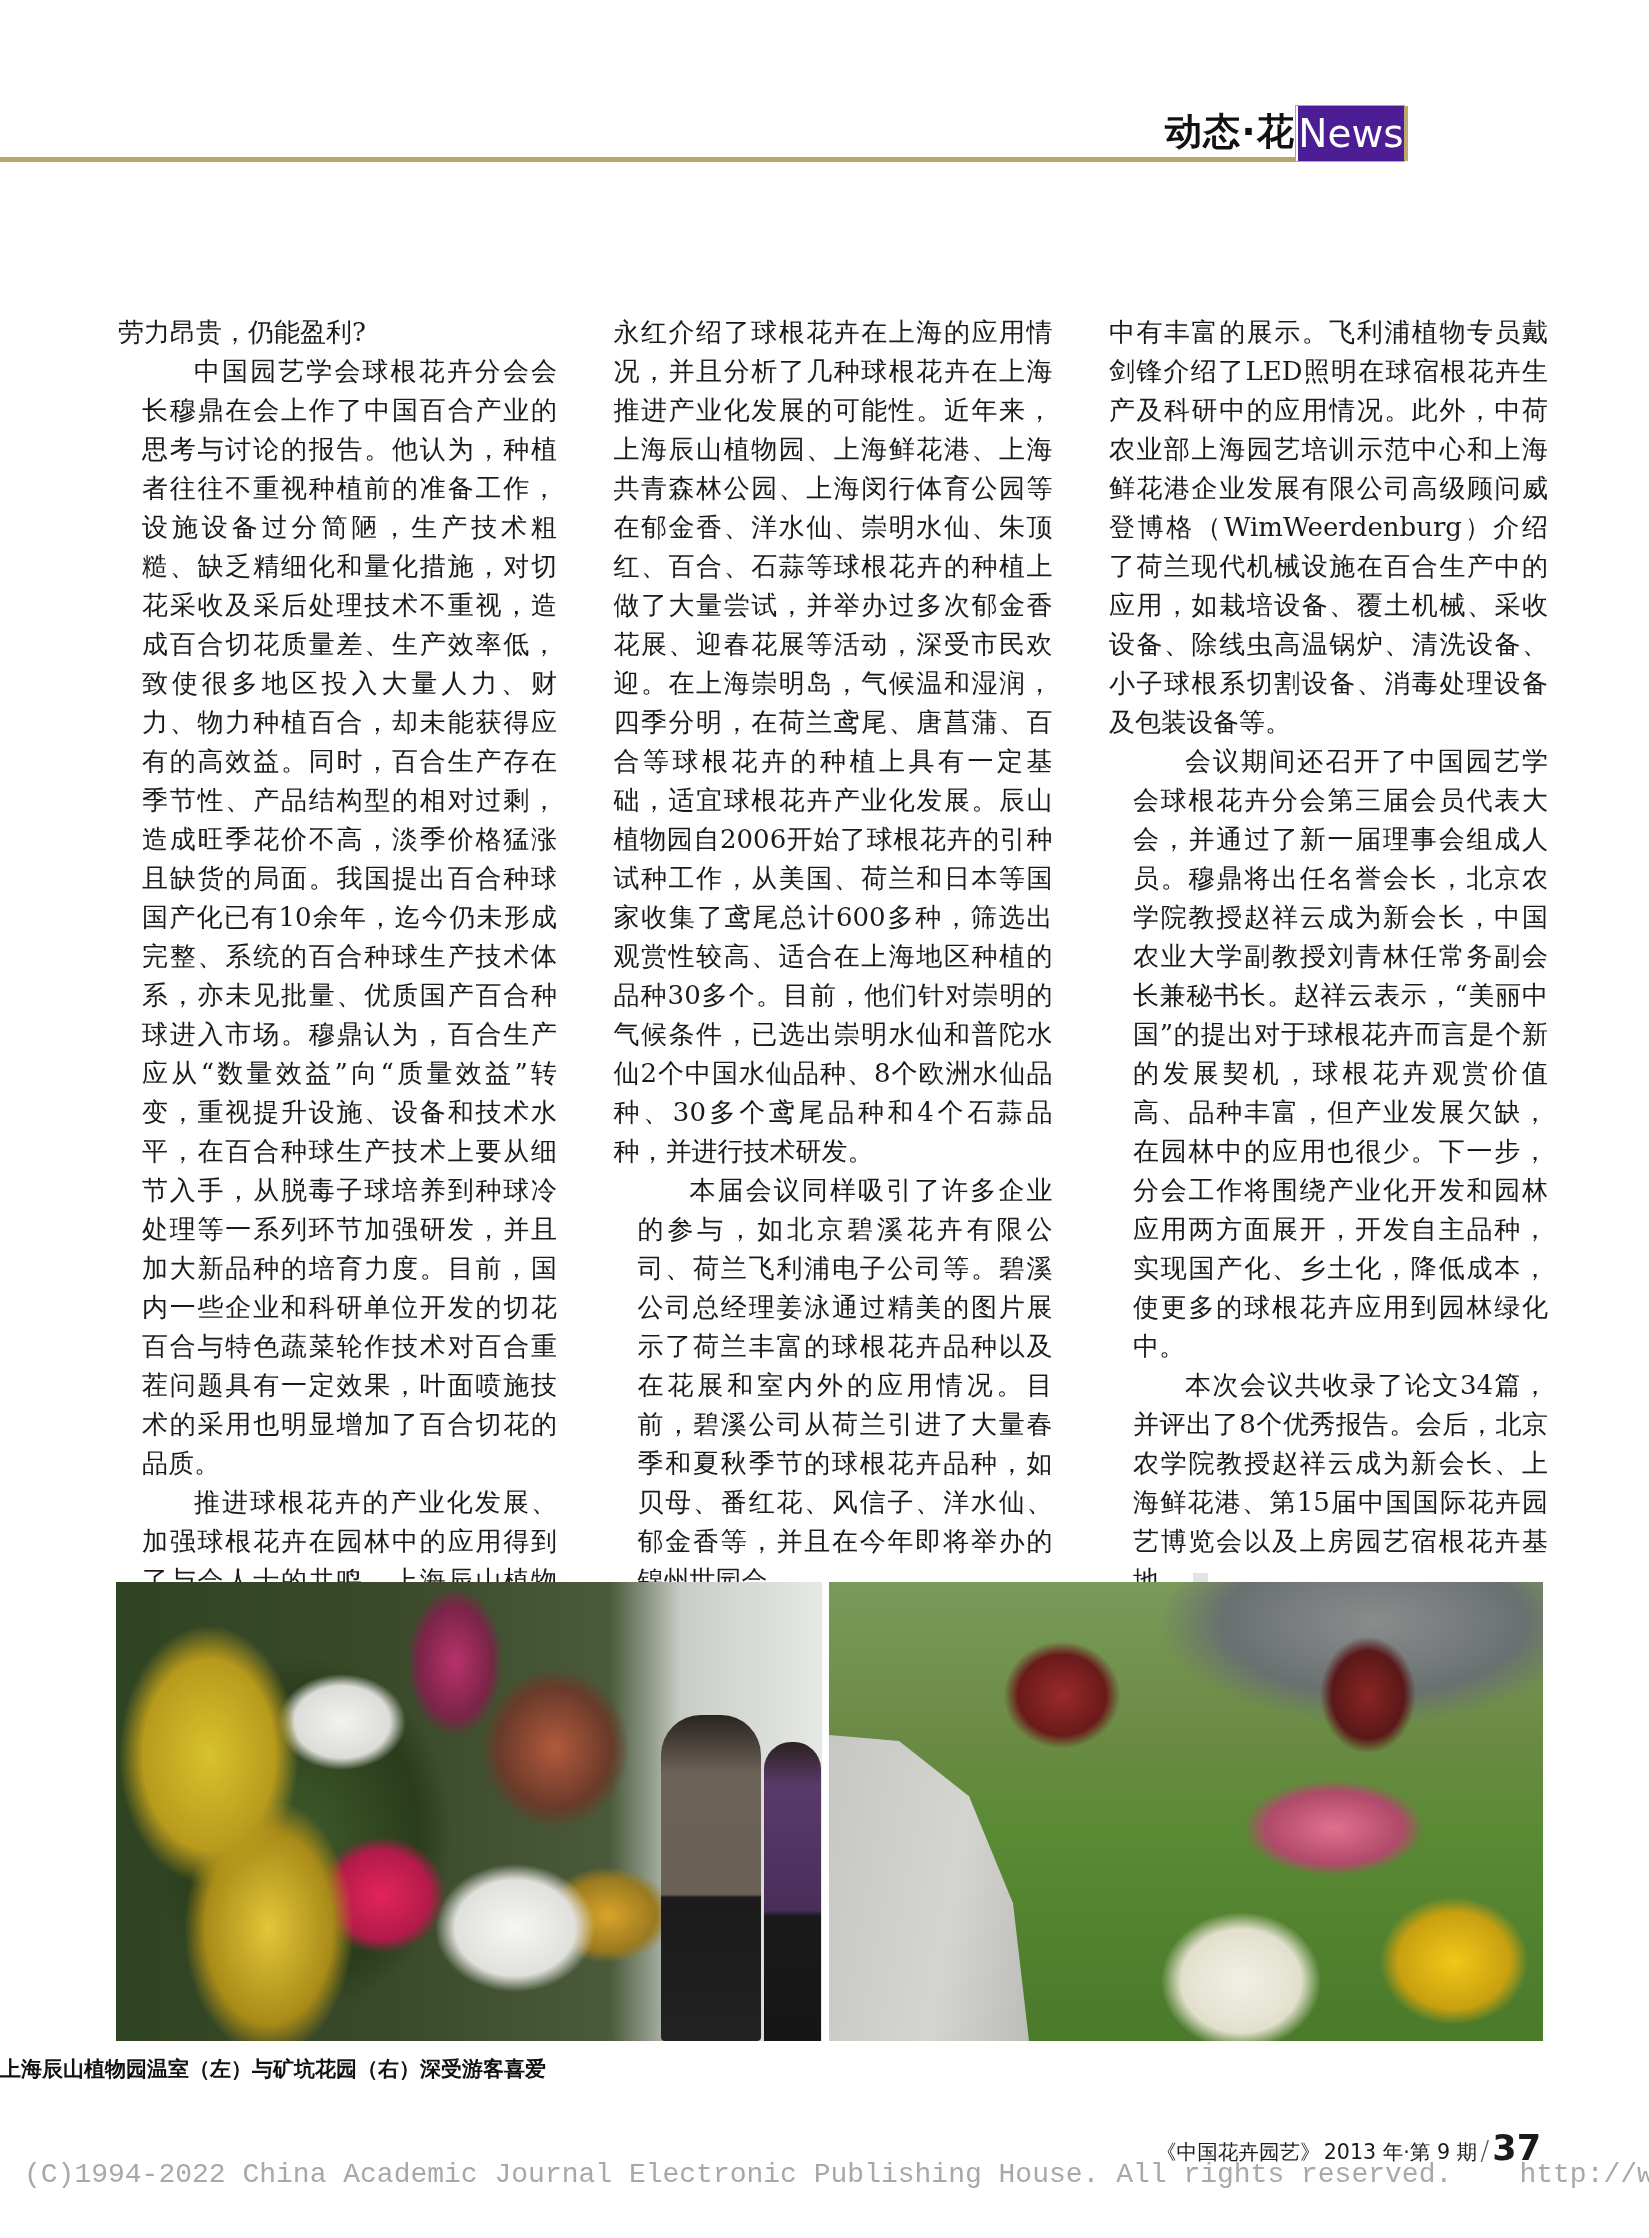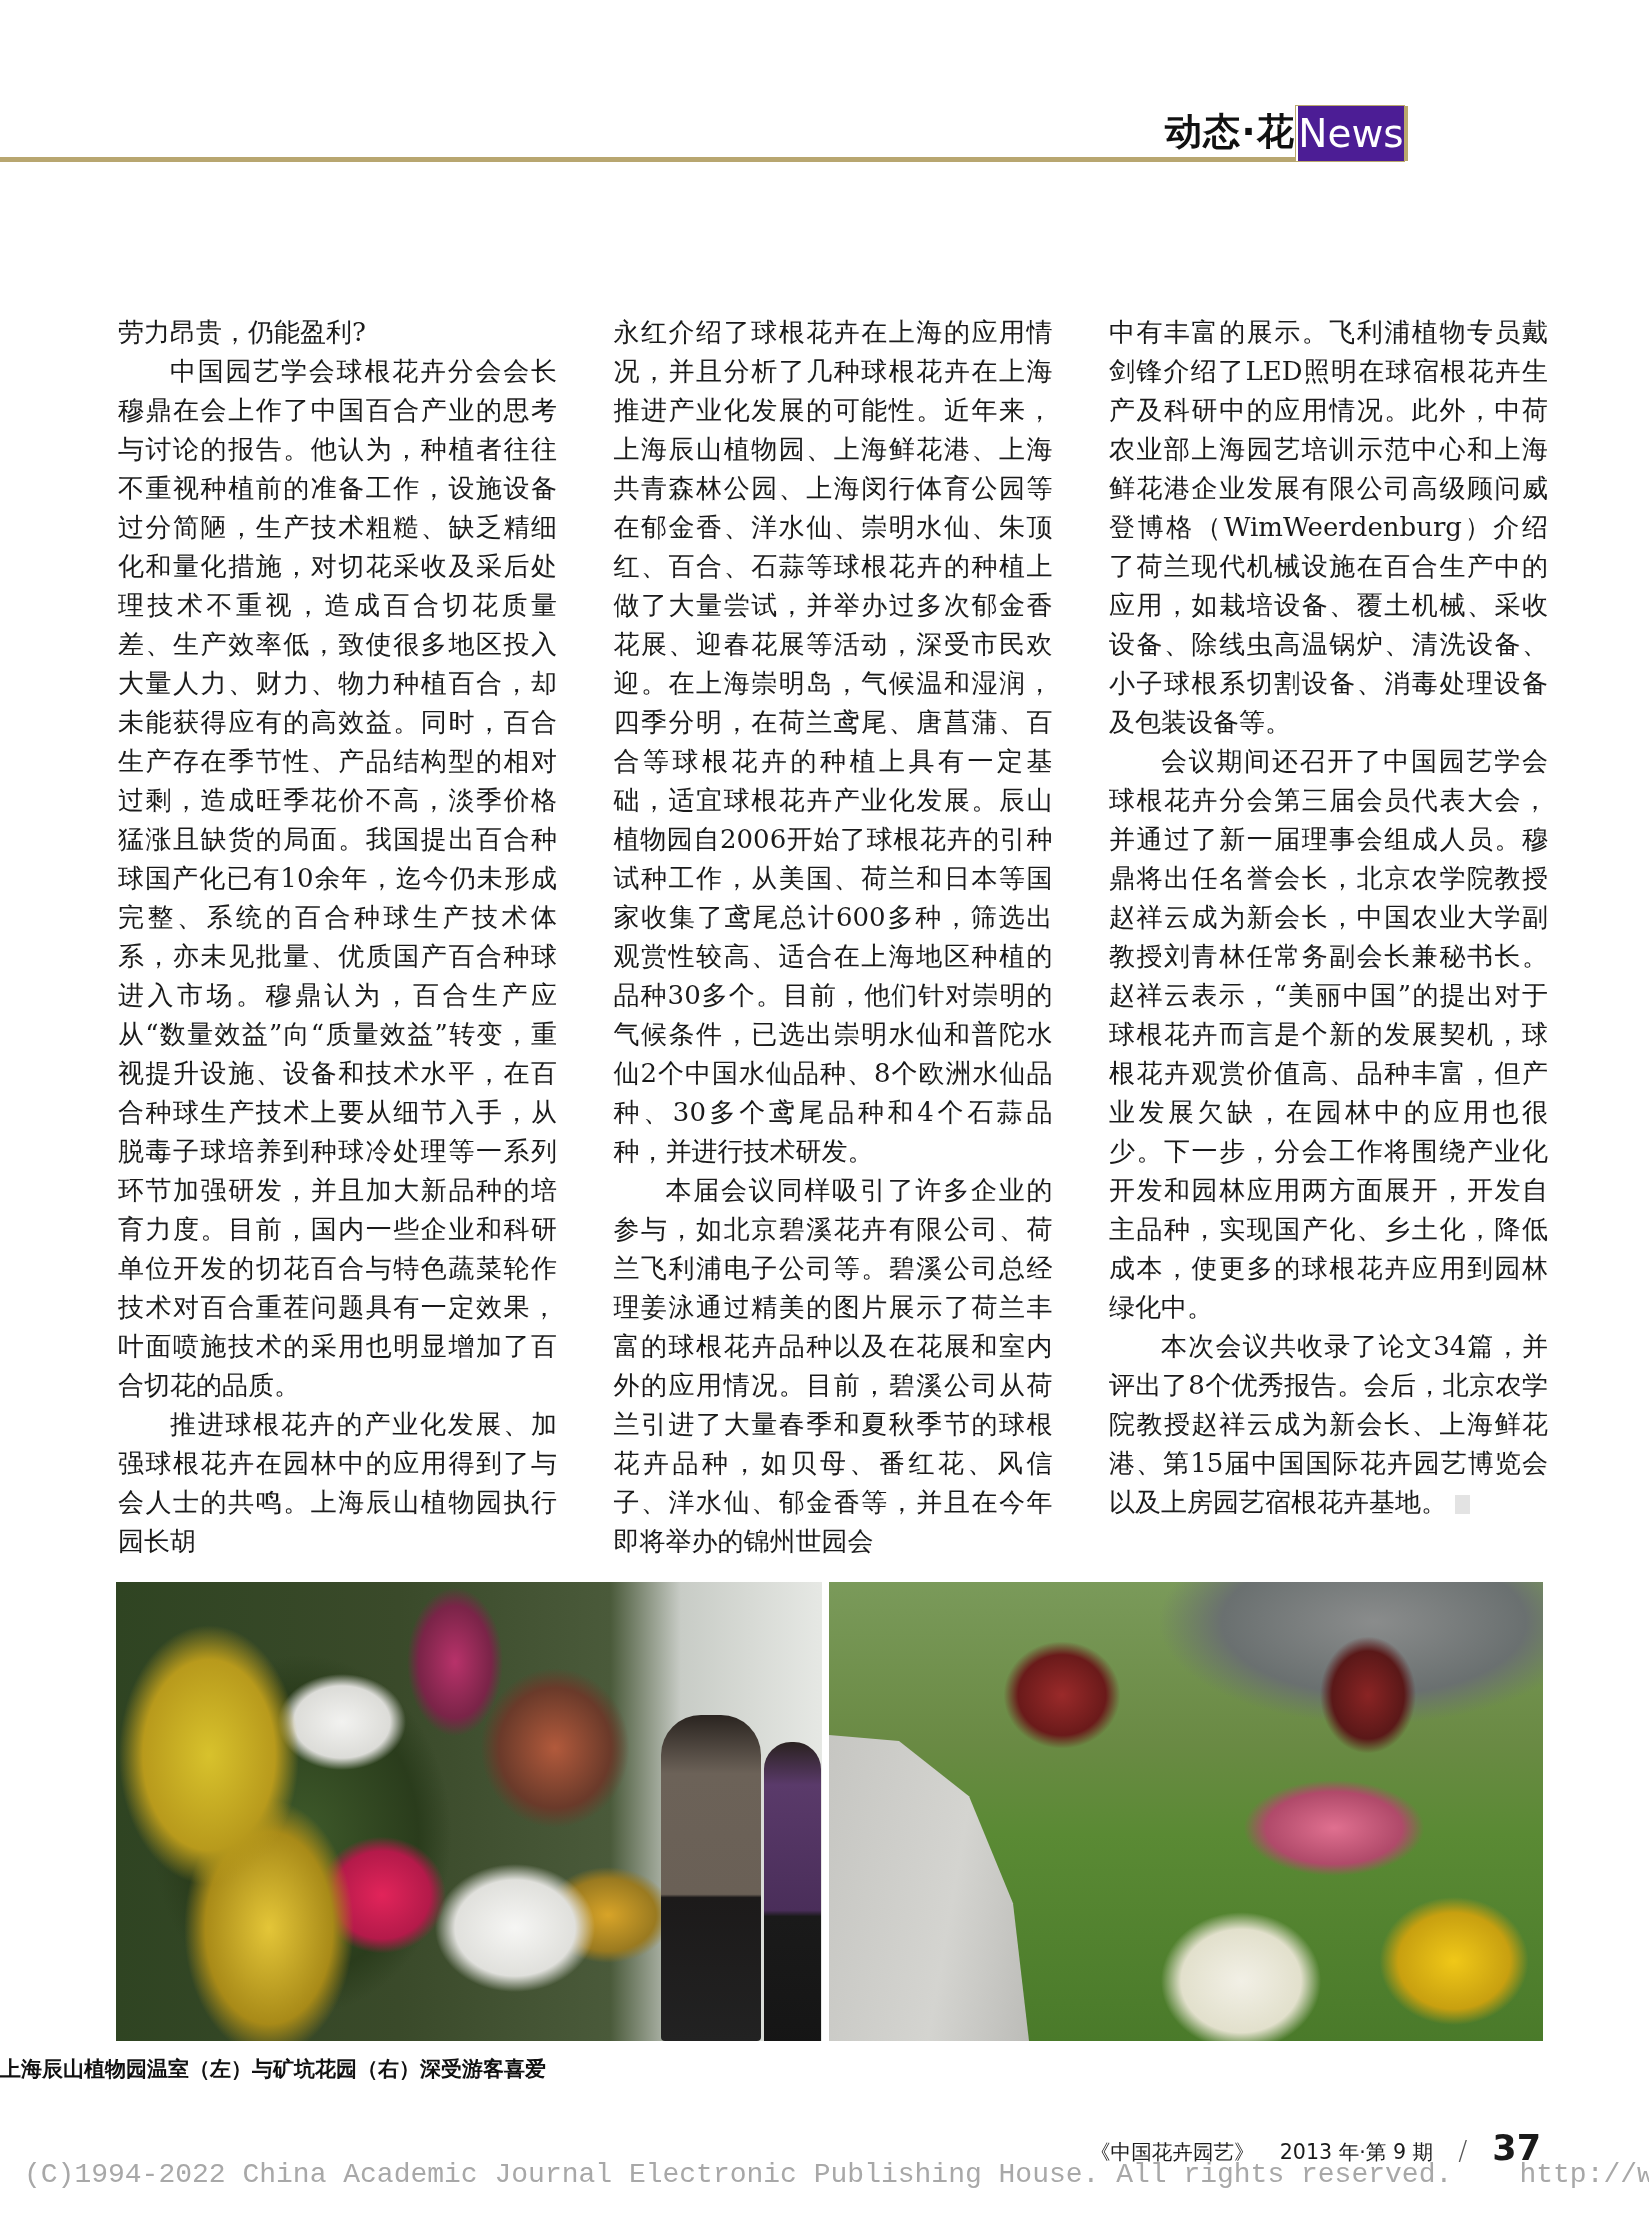--- a/index.html
+++ b/index.html
@@ -32,21 +32,21 @@
     
     .columns {
       position: absolute; left: 118px; top: 313px; width: 1430px; height: 1217px;
       display: flex; justify-content: space-between;
     }
     .col {
       width: 439px; font-size: 26px; line-height: 39px; text-align: justify;
       text-justify: inter-ideograph;
     }
     .col p { margin: 0; }
-    .col p.indent { text-indent: 2em; }
+    .col p.indent { text-indent: 2em; margin-left: 24px; }
     .end-mark {
       display: inline-block; width: 14.6px; height: 18.6px; background: #e3e3e3;
       margin-left: 8px; vertical-align: -2.7px;
     }
     
     .photos {
       position: absolute; left: 116px; top: 1582px; width: 1427px; height: 459px;
       display: flex; justify-content: space-between;
     }
     .photo { position: relative; overflow: hidden; height: 459px; }
@@ -93,21 +93,21 @@
       clip-path: polygon(0 0, 35% 2%, 70% 20%, 92% 55%, 100% 100%, 0 100%);
     }
     .caption {
       position: absolute; left: 0; width: 1649px; top: 2055px; text-align: left;
       font-family: "DejaVu Sans", "Liberation Sans", sans-serif;
       font-weight: bold; font-size: 21px; color: #111;
     }
     
     .footer {
       position: absolute; right: 108px; top: 2126px; height: 40px;
-      display: flex; align-items: flex-end; gap: 25px;
+      display: flex; align-items: flex-end; gap: 3px;
       font-family: "DejaVu Sans", "Liberation Sans", sans-serif; color: #1a1a1a;
     }
     .footer .journal { font-size: 20.6px; }
     .footer .issue { font-size: 20.6px; }
     .footer .slash { font-size: 27px; color: #555; font-weight: lighter; }
     .footer .page { font-size: 35px; font-weight: bold; line-height: 35px; }
     .copyright {
       position: absolute; left: 24px; top: 2159px; font-size: 28px; color: #a8a8a8;
       font-family: Liberation Mono, monospace; white-space: pre;
     }

